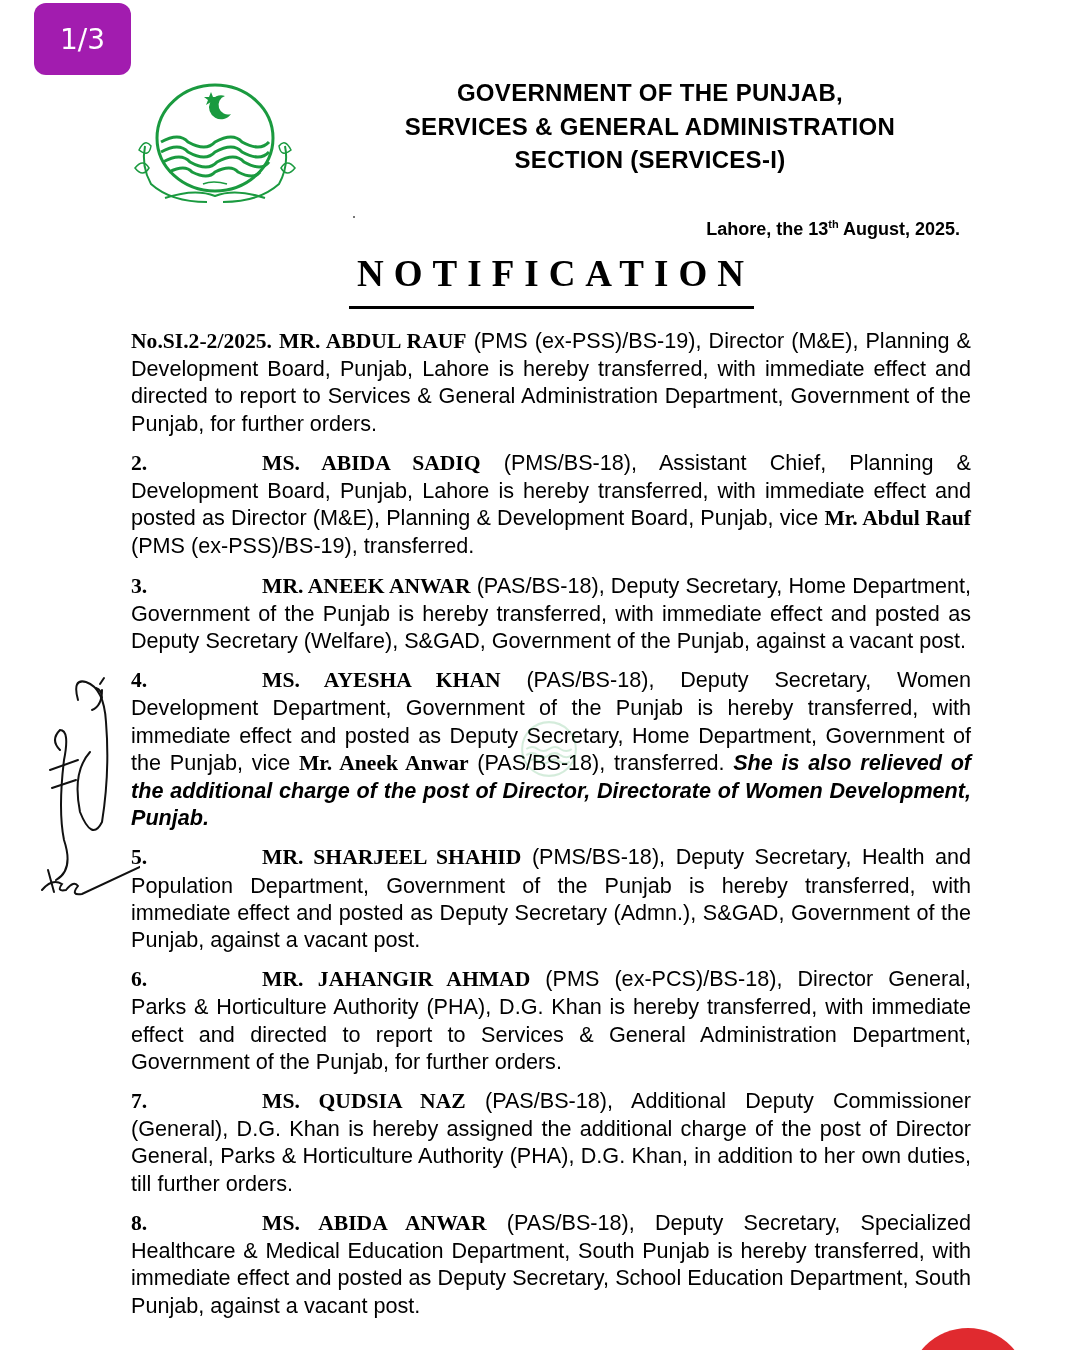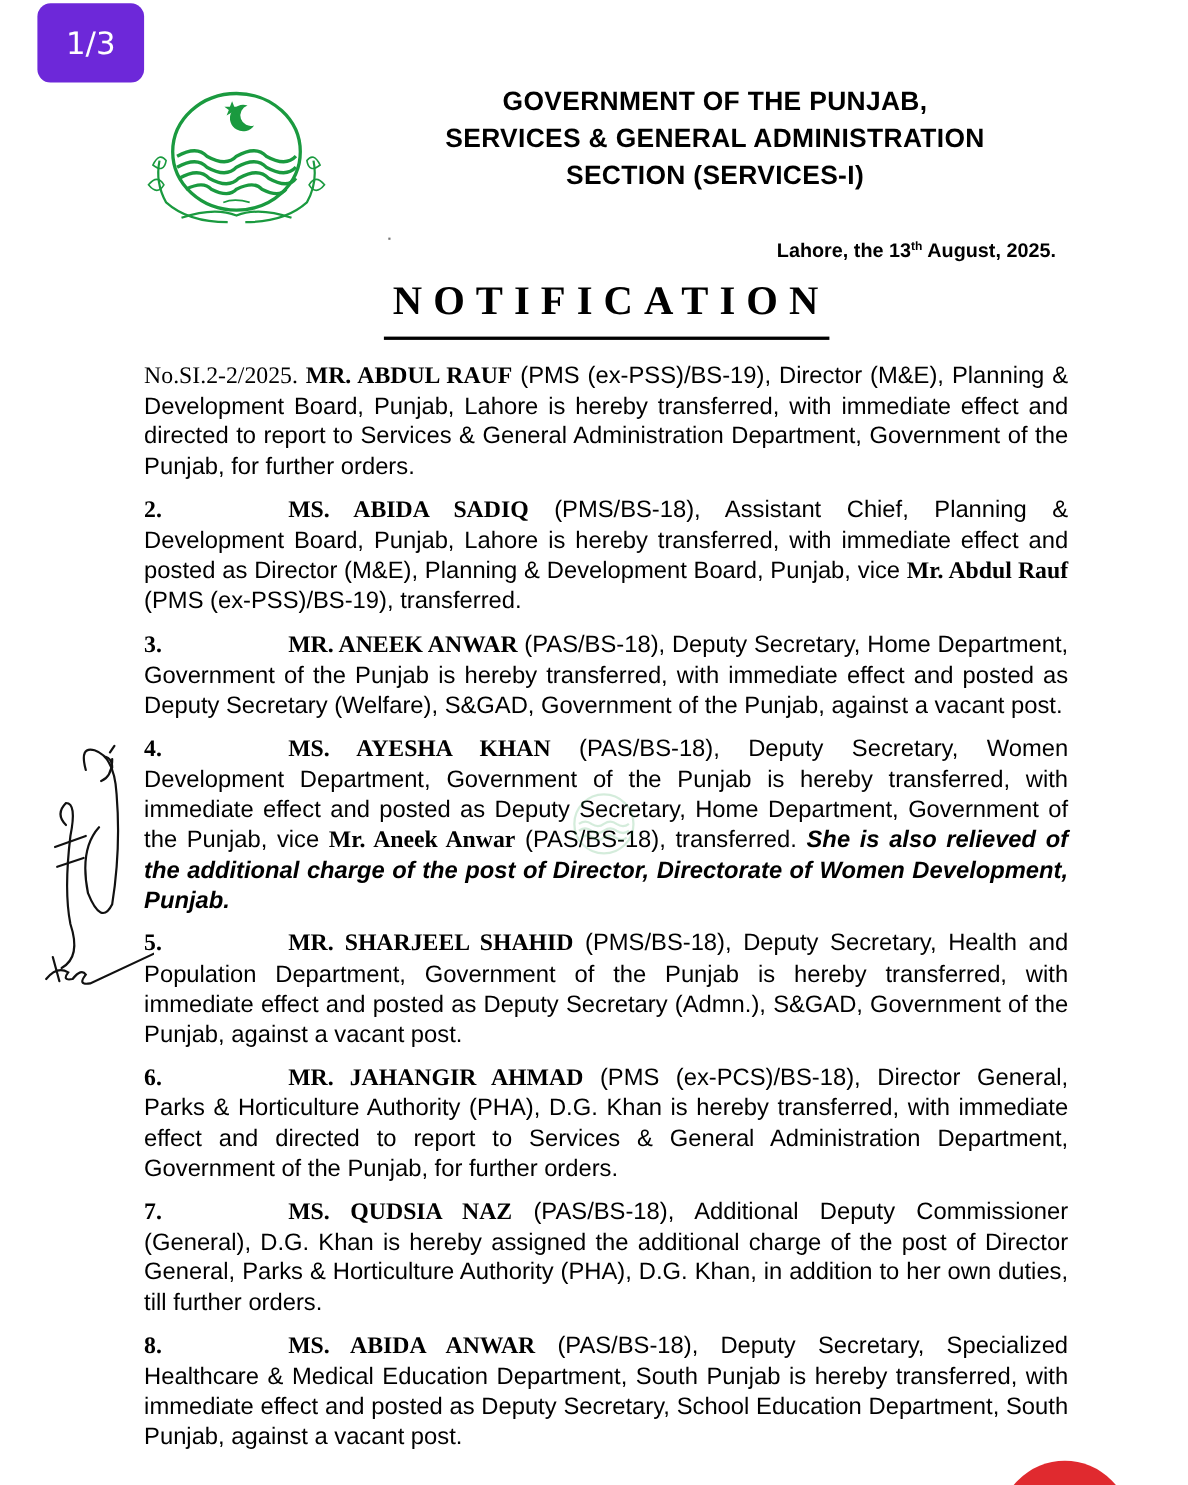--- a/index.html
+++ b/index.html
@@ -3,21 +3,21 @@
 <meta charset="utf-8">
 <style>
   html, body { margin: 0; padding: 0; }
   body {
     width: 1080px; height: 1350px; position: relative; overflow: hidden;
     background: #ffffff; color: #000;
     font-family: "Liberation Sans", sans-serif;
   }
   .badge {
     position: absolute; left: 34px; top: 3px; width: 97px; height: 72px;
-    background: #6d28d9; border-radius: 12px; color: #fff;
+    background: #a21caf; border-radius: 12px; color: #fff;
     font-family: "DejaVu Sans", sans-serif; font-size: 28px;
     display: flex; align-items: center; justify-content: center;
   }
   .logo { position: absolute; left: 125px; top: 80px; width: 180px; height: 130px; }
   .header {
     position: absolute; left: 340px; top: 76px; width: 620px; text-align: center;
     font-family: "Liberation Sans", sans-serif; font-weight: bold;
     font-size: 24px; line-height: 33.5px; letter-spacing: 0.3px;
   }
   .dateline {
@@ -31,21 +31,21 @@
     letter-spacing: 10px;
   }
   .title span { border-bottom: 3px solid #000; padding-bottom: 12px; padding-left: 8px; }
   .body {
     position: absolute; left: 131px; top: 327px; width: 840px;
     font-family: "Liberation Sans", sans-serif; font-size: 21.6px; line-height: 27.2px;
     text-align: justify;
   }
   .para { margin: 0 0 12px 0; }
   .num { font-family: "Liberation Serif", serif; font-weight: bold; display: inline-block; width: 131px; }
-  .ref { font-family: "Liberation Serif", serif; font-weight: normal; }
+  .ref { font-family: "Liberation Serif", serif; font-weight: bold; }
   .nm { font-family: "Liberation Serif", serif; font-weight: bold; }
   .it { font-style: italic; font-weight: bold; }
   .sig { position: absolute; left: 30px; top: 670px; width: 110px; height: 240px; }
   .watermark { position: absolute; left: 518px; top: 718px; width: 62px; height: 62px; opacity: 0.18; }
   .red-btn {
     position: absolute; left: 908px; top: 1328px; width: 120px; height: 120px;
     border-radius: 50%; background: #e02a2f;
   }
   .dot { position: absolute; left: 353px; top: 216px; width: 2px; height: 2px; background: #777; }
 </style>

